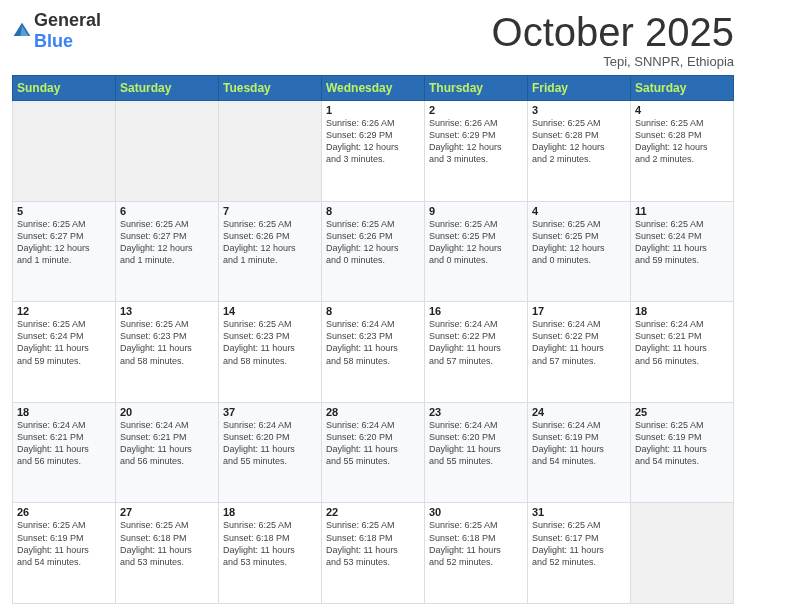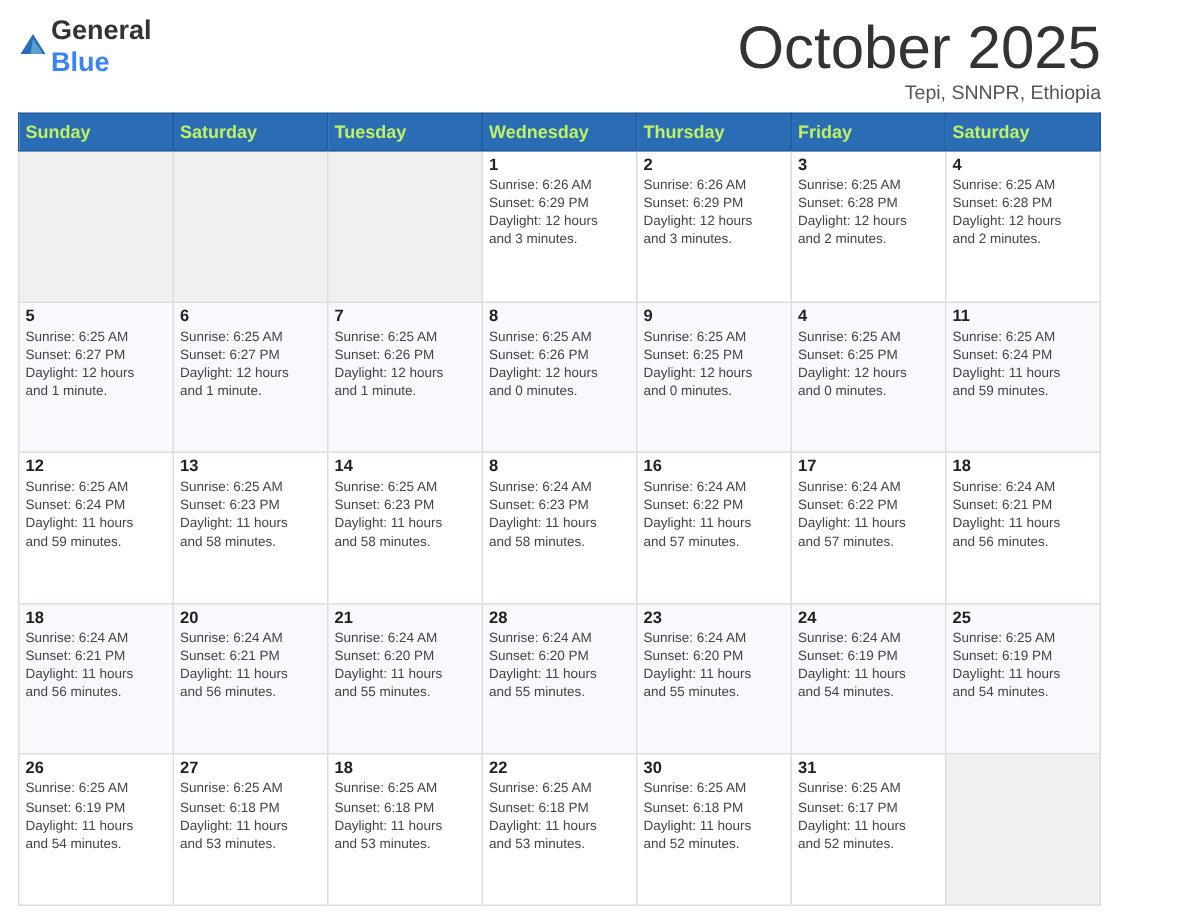--- a/index.html
+++ b/index.html
@@ -275,21 +275,21 @@
 and 56 minutes.</div>
           </td>
           <td>
             <span class="day-num">20</span>
             <div class="day-info" style="white-space: pre-line;">Sunrise: 6:24 AM
 Sunset: 6:21 PM
 Daylight: 11 hours
 and 56 minutes.</div>
           </td>
           <td>
-            <span class="day-num">21</span>
+            <span class="day-num">37</span>
             <div class="day-info" style="white-space: pre-line;">Sunrise: 6:24 AM
 Sunset: 6:20 PM
 Daylight: 11 hours
 and 55 minutes.</div>
           </td>
           <td>
             <span class="day-num">28</span>
             <div class="day-info" style="white-space: pre-line;">Sunrise: 6:24 AM
 Sunset: 6:20 PM
 Daylight: 11 hours

